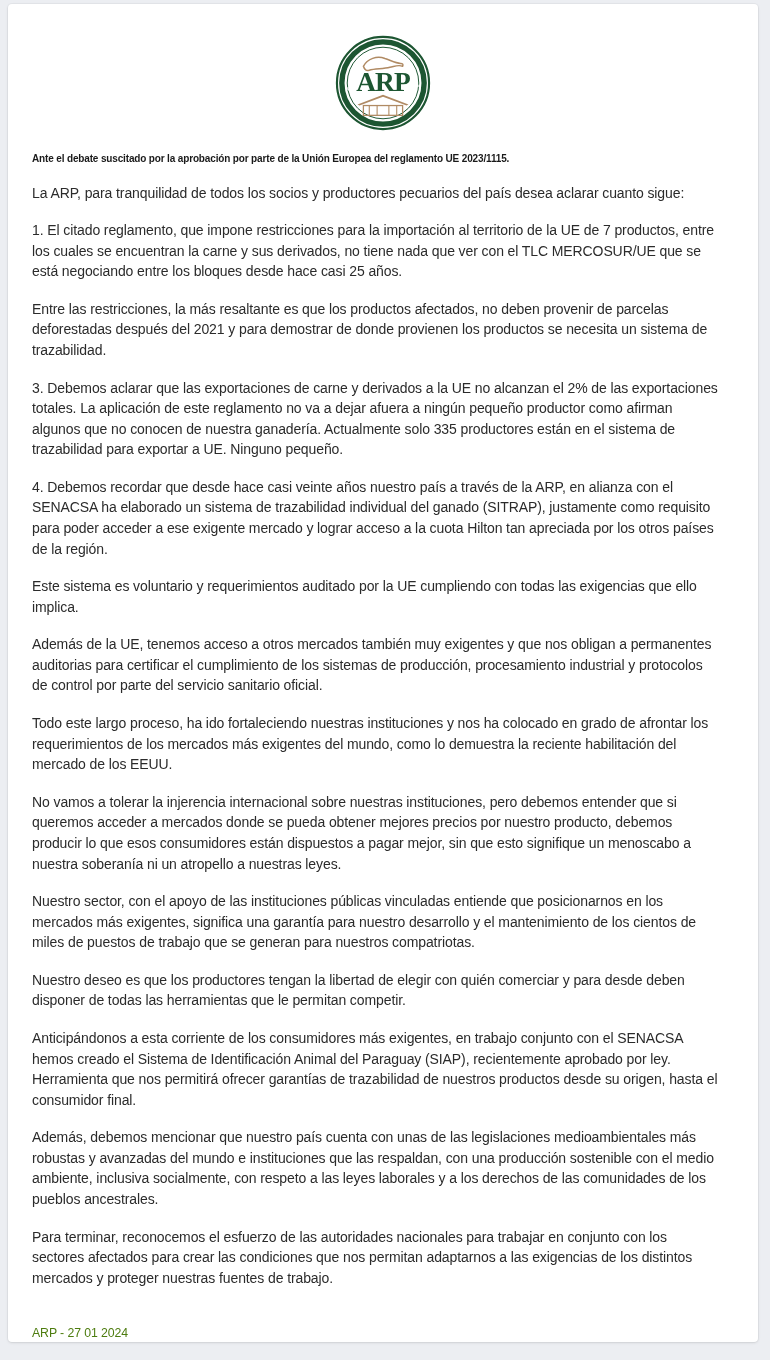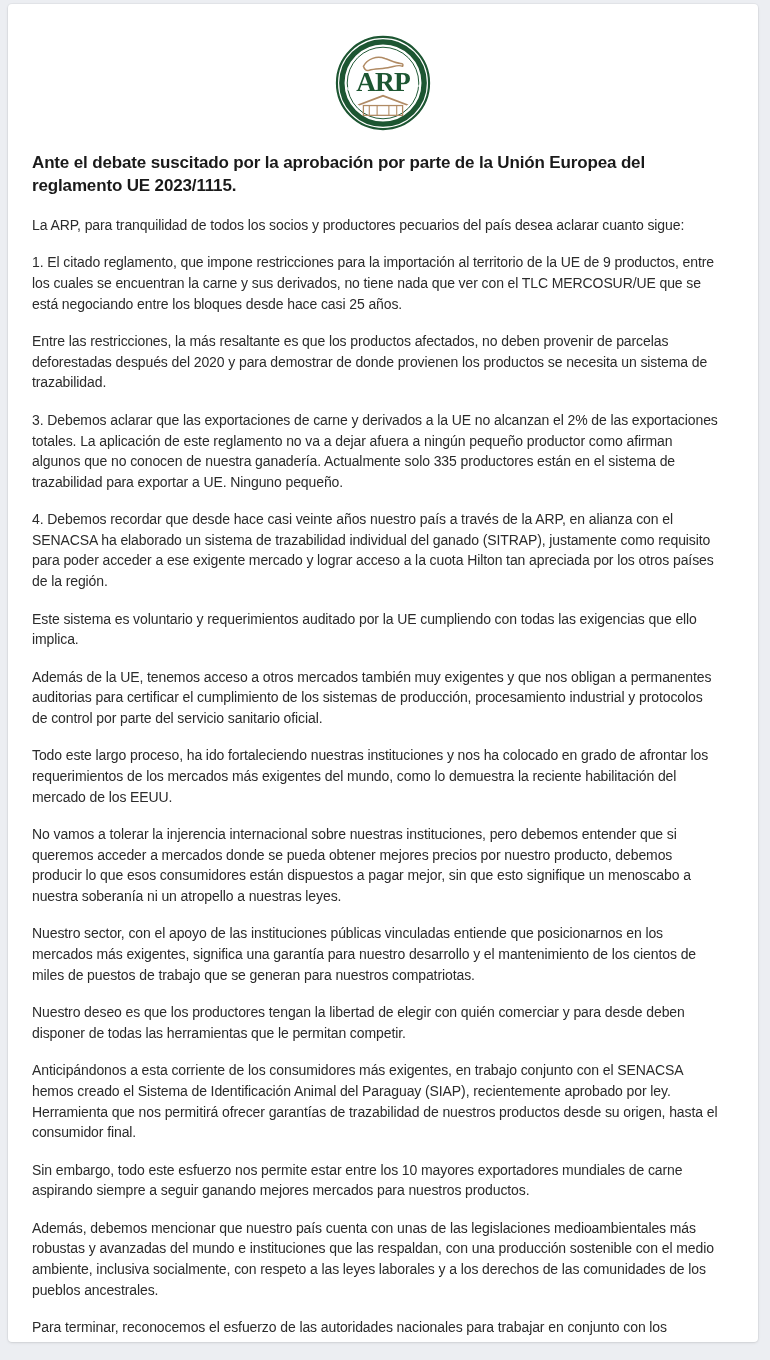--- a/index.html
+++ b/index.html
@@ -51,21 +51,21 @@
     height: 98px;
     display: block;
   }
 
   .content {
     padding: 0 20px 0 20px;
     box-sizing: border-box;
   }
 
   .doc-heading {
-    font-size: 17px;
+    font-size: 10px;
     font-weight: bold;
     color: #1a1a1a;
     letter-spacing: -0.15px;
     line-height: 1.35;
     margin: 12px 0 0 0;
     padding: 0 4px;
   }
 
   .para {
     font-size: 14px;
@@ -120,45 +120,44 @@
         <text x="50" y="58" font-family="Liberation Serif, serif" font-size="28" font-weight="bold" fill="#1d5632" text-anchor="middle" letter-spacing="-1">ARP</text>
       </svg>
     </div>
 
     <div class="content">
 
       <div class="doc-heading">Ante el debate suscitado por la aprobación por parte de la Unión Europea del reglamento UE 2023/1115.</div>
 
       <p class="para">La ARP, para tranquilidad de todos los socios y productores pecuarios del país desea aclarar cuanto sigue:</p>
 
-      <p class="para">1. El citado reglamento, que impone restricciones para la importación al territorio de la UE de 9 productos, entre los cuales se encuentran la carne y sus derivados, no tiene nada que ver con el TLC MERCOSUR/UE que se está negociando entre los bloques desde hace casi 25 años.</p>
+      <p class="para">1. El citado reglamento, que impone restricciones para la importación al territorio de la UE de 7 productos, entre los cuales se encuentran la carne y sus derivados, no tiene nada que ver con el TLC MERCOSUR/UE que se está negociando entre los bloques desde hace casi 25 años.</p>
 
 
-      <p class="para">Entre las restricciones, la más resaltante es que los productos afectados, no deben provenir de parcelas deforestadas después del 2020 y para demostrar de donde provienen los productos se necesita un sistema de trazabilidad.</p>
+      <p class="para">Entre las restricciones, la más resaltante es que los productos afectados, no deben provenir de parcelas deforestadas después del 2021 y para demostrar de donde provienen los productos se necesita un sistema de trazabilidad.</p>
 
       <p class="para">3. Debemos aclarar que las exportaciones de carne y derivados a la UE no alcanzan el 2% de las exportaciones totales. La aplicación de este reglamento no va a dejar afuera a ningún pequeño productor como afirman algunos que no conocen de nuestra ganadería. Actualmente solo 335 productores están en el sistema de trazabilidad para exportar a UE. Ninguno pequeño.</p>
 
       <p class="para">4. Debemos recordar que desde hace casi veinte años nuestro país a través de la ARP, en alianza con el SENACSA ha elaborado un sistema de trazabilidad individual del ganado (SITRAP), justamente como requisito para poder acceder a ese exigente mercado y lograr acceso a la cuota Hilton tan apreciada por los otros países de la región.</p>
 
       <p class="para">Este sistema es voluntario y requerimientos auditado por la UE cumpliendo con todas las exigencias que ello implica.</p>
 
       <p class="para">Además de la UE, tenemos acceso a otros mercados también muy exigentes y que nos obligan a permanentes auditorias para certificar el cumplimiento de los sistemas de producción, procesamiento industrial y protocolos de control por parte del servicio sanitario oficial.</p>
 
       <p class="para">Todo este largo proceso, ha ido fortaleciendo nuestras instituciones y nos ha colocado en grado de afrontar los requerimientos de los mercados más exigentes del mundo, como lo demuestra la reciente habilitación del mercado de los EEUU.</p>
 
       <p class="para">No vamos a tolerar la injerencia internacional sobre nuestras instituciones, pero debemos entender que si queremos acceder a mercados donde se pueda obtener mejores precios por nuestro producto, debemos producir lo que esos consumidores están dispuestos a pagar mejor, sin que esto signifique un menoscabo a nuestra soberanía ni un atropello a nuestras leyes.</p>
 
       <p class="para">Nuestro sector, con el apoyo de las instituciones públicas vinculadas entiende que posicionarnos en los mercados más exigentes, significa una garantía para nuestro desarrollo y el mantenimiento de los cientos de miles de puestos de trabajo que se generan para nuestros compatriotas.</p>
 
       <p class="para">Nuestro deseo es que los productores tengan la libertad de elegir con quién comerciar y para desde deben disponer de todas las herramientas que le permitan competir.</p>
 
       <p class="para">Anticipándonos a esta corriente de los consumidores más exigentes, en trabajo conjunto con el SENACSA hemos creado el Sistema de Identificación Animal del Paraguay (SIAP), recientemente aprobado por ley. Herramienta que nos permitirá ofrecer garantías de trazabilidad de nuestros productos desde su origen, hasta el consumidor final.</p>
 
 
-      <p class="para">Sin embargo, todo este esfuerzo nos permite estar entre los 10 mayores exportadores mundiales de carne aspirando siempre a seguir ganando mejores mercados para nuestros productos.</p>
 
       <p class="para">Además, debemos mencionar que nuestro país cuenta con unas de las legislaciones medioambientales más robustas y avanzadas del mundo e instituciones que las respaldan, con una producción sostenible con el medio ambiente, inclusiva socialmente, con respeto a las leyes laborales y a los derechos de las comunidades de los pueblos ancestrales.</p>
 
       <p class="para">Para terminar, reconocemos el esfuerzo de las autoridades nacionales para trabajar en conjunto con los sectores afectados para crear las condiciones que nos permitan adaptarnos a las exigencias de los distintos mercados y proteger nuestras fuentes de trabajo.</p>
 
       <div class="signature">ARP - 27 01 2024</div>
 
     </div>
   </div>
 </div>

